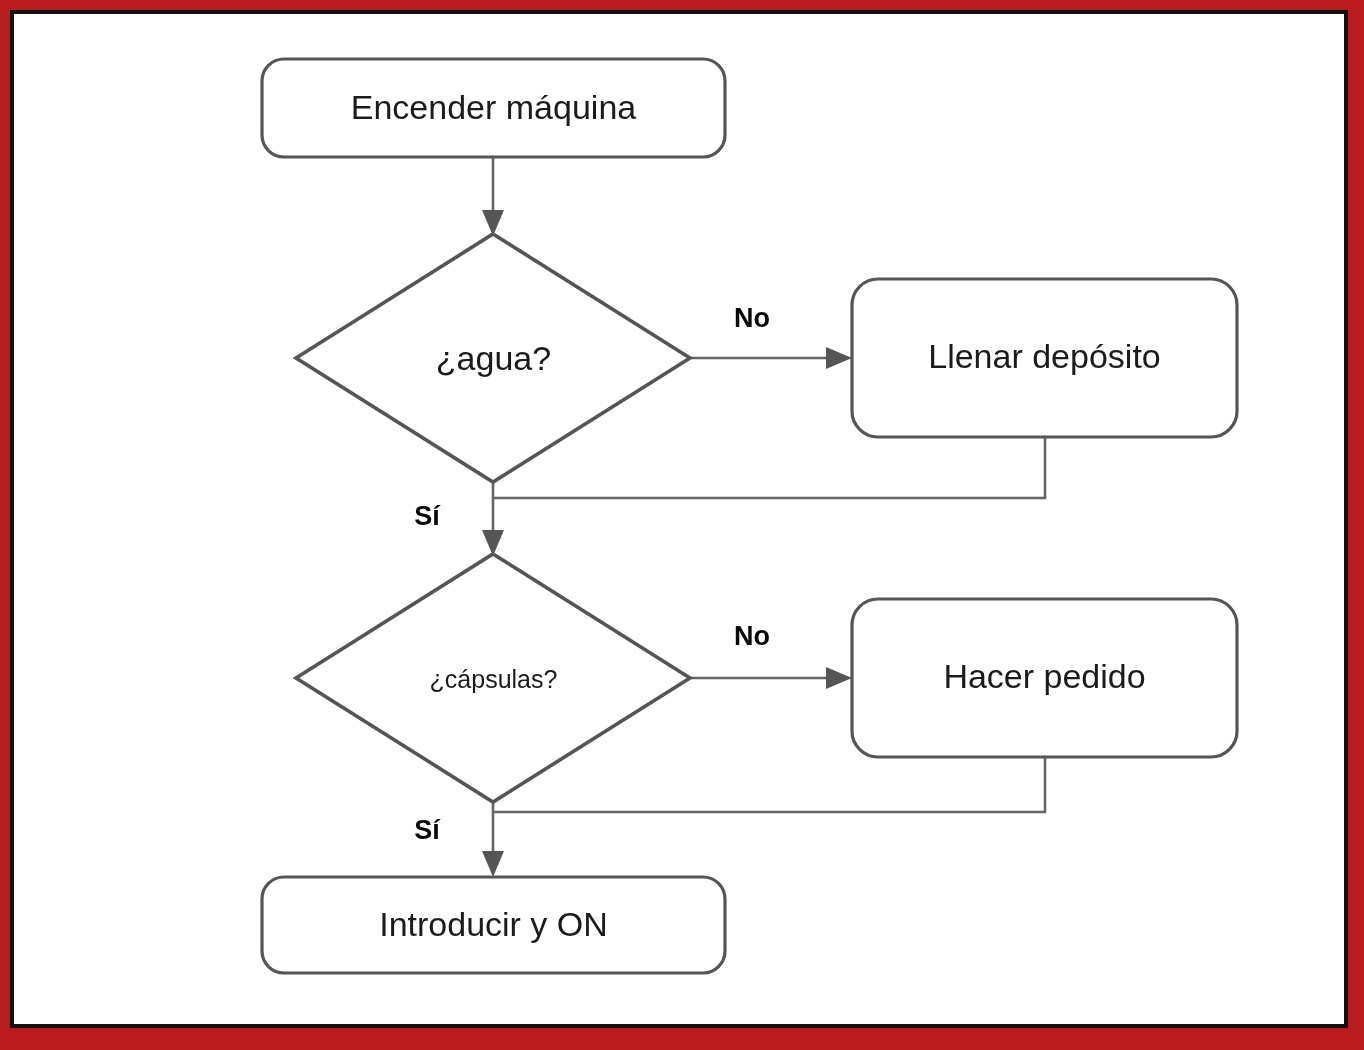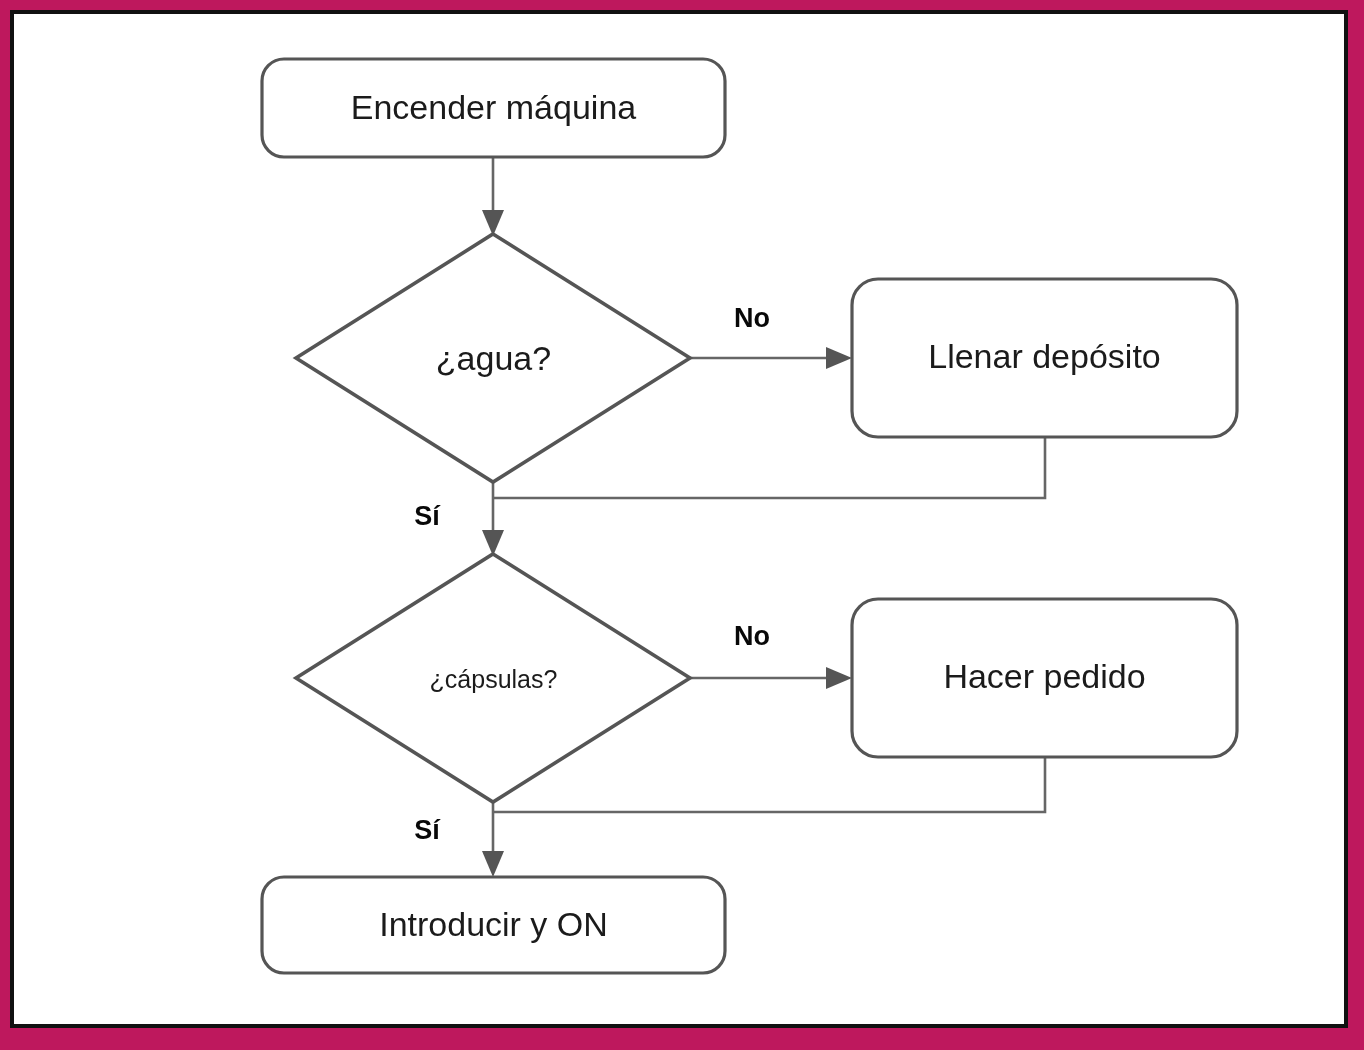--- a/index.html
+++ b/index.html
@@ -7,21 +7,21 @@
     padding: 0;
     background: #ffffff;
   }
   body {
     font-family: "Liberation Sans", sans-serif;
   }
   #canvas {
     position: relative;
     width: 1364px;
     height: 1050px;
-    background: #be185d;
+    background: #b91c1c;
     overflow: hidden;
   }
   #frame {
     position: absolute;
     left: 10px;
     top: 10px;
     width: 1338px;
     height: 1018px;
     border: 4px solid #111111;
     box-sizing: border-box;

